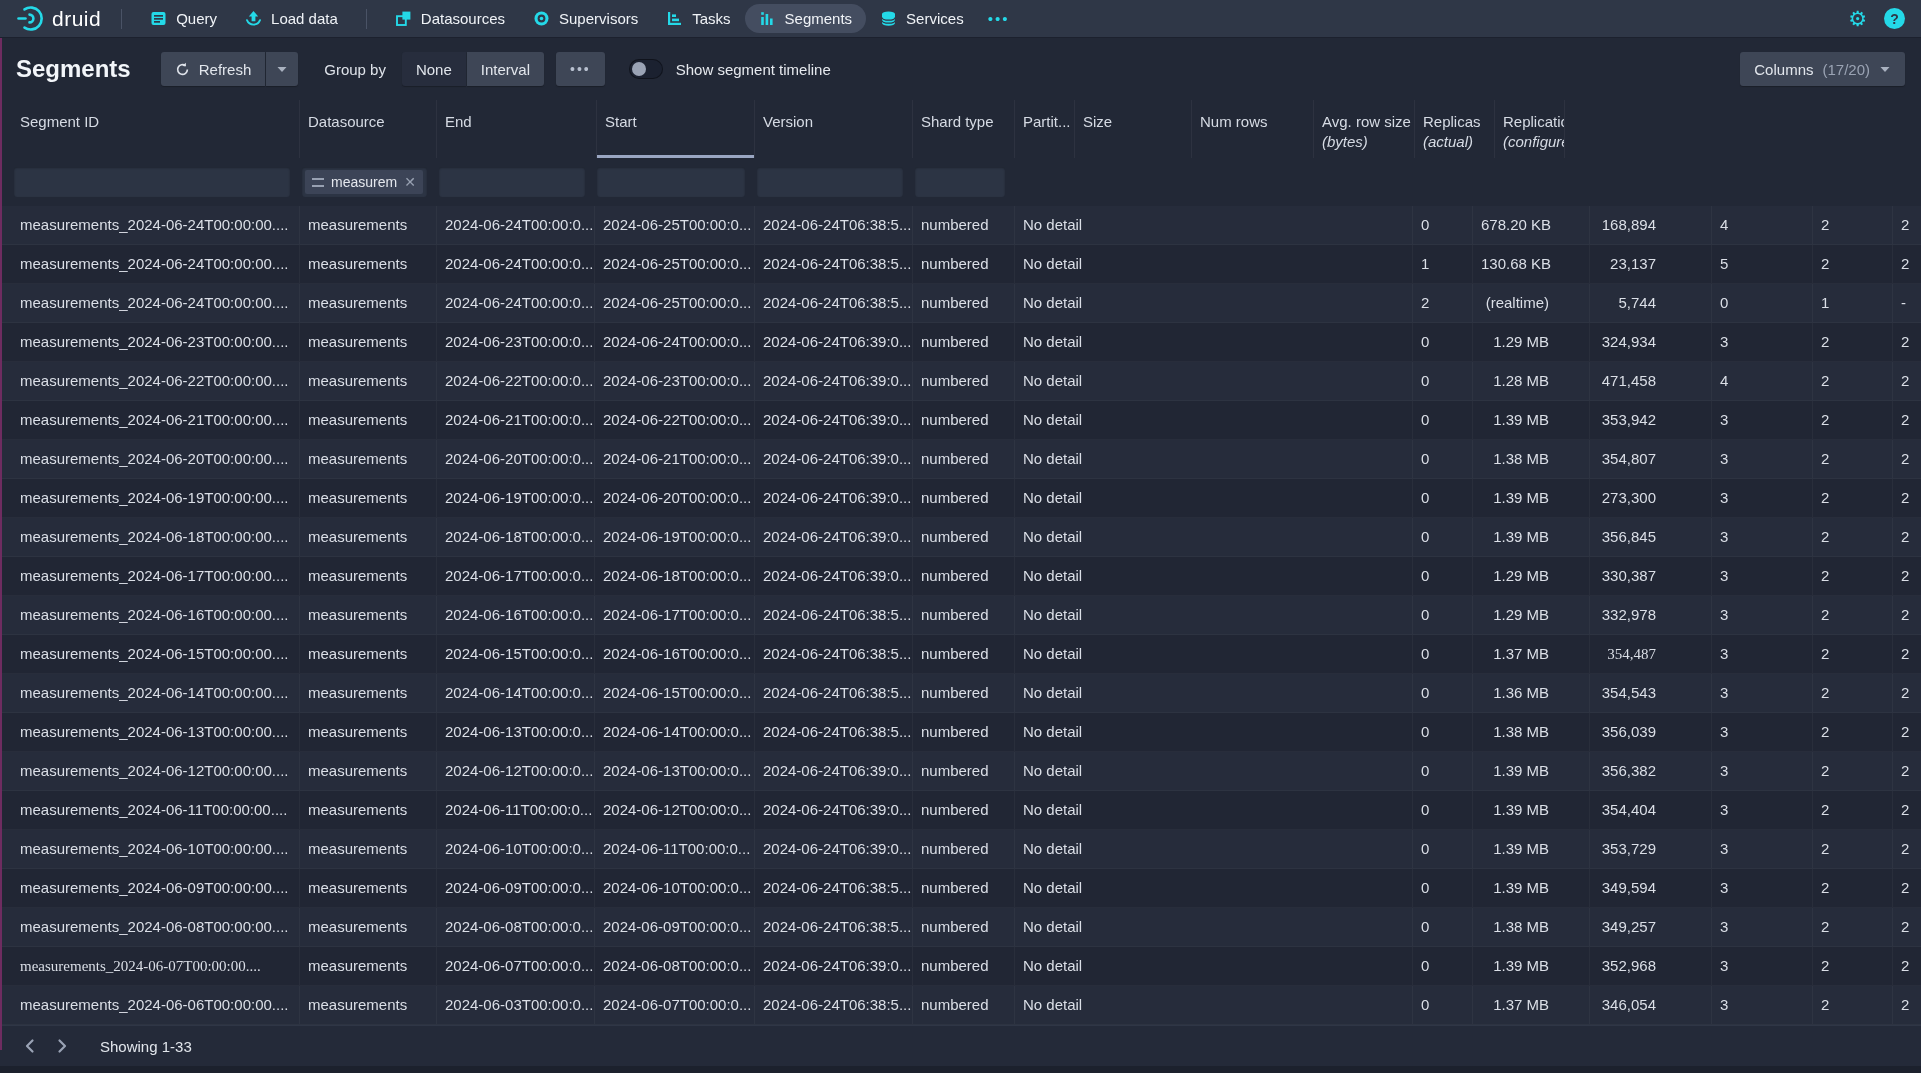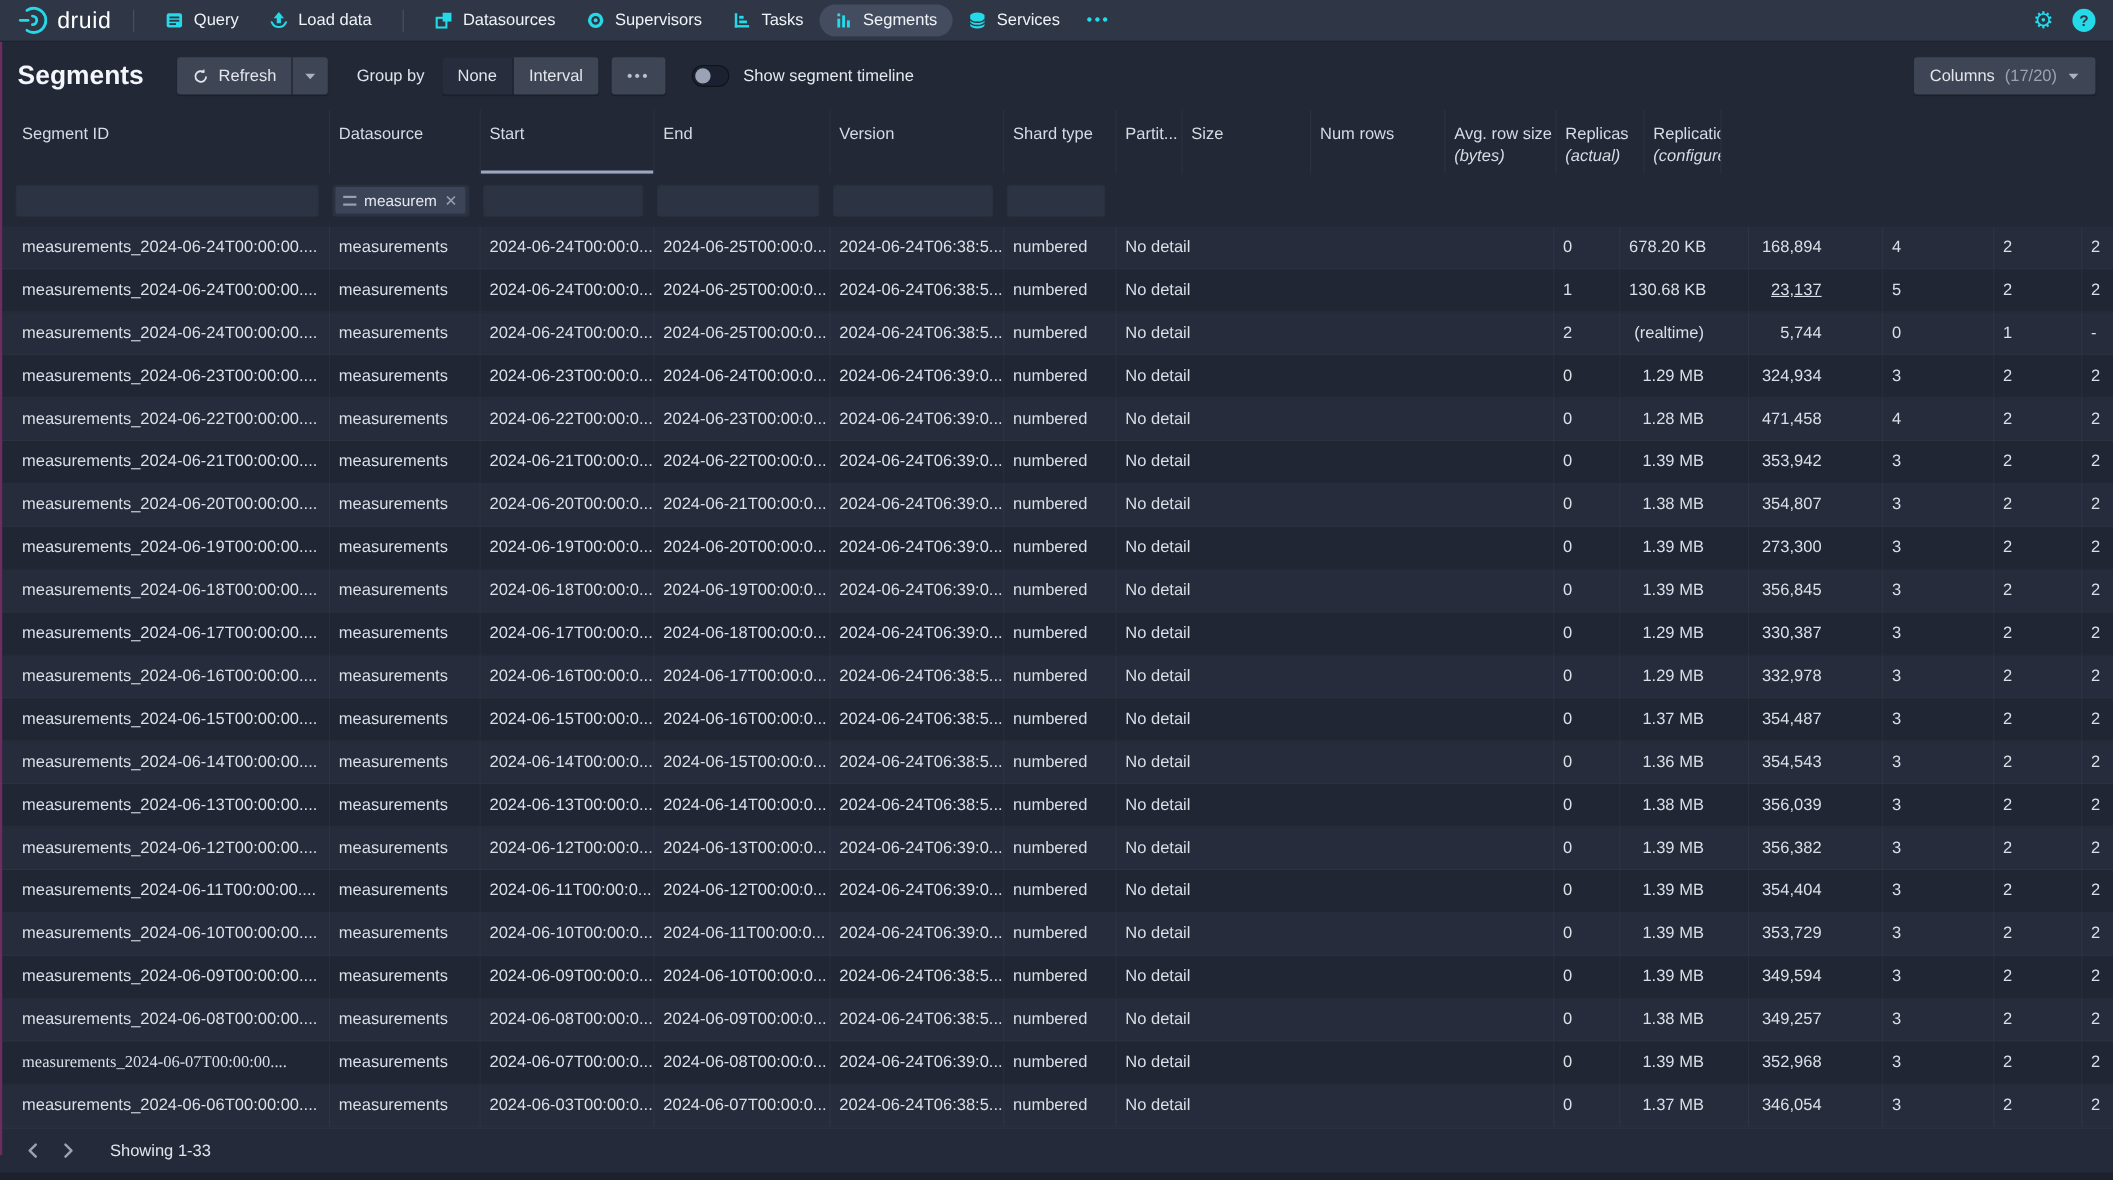--- a/index.html
+++ b/index.html
@@ -208,22 +208,22 @@
     <svg class="caret" viewBox="0 0 12 9">
       <path d="M1.5 2 L6 7 L10.5 2 Z" fill="#aab2c0"></path>
     </svg>
   </button>
 </div>
 
 <div class="table">
   <div class="thead" id="thead">
       <div class="th" style="width: 288px;"><span class="lbl">Segment ID</span></div>
       <div class="th" style="width: 137px;"><span class="lbl">Datasource</span></div>
+      <div class="th" style="width: 160px;"><span class="lbl">End</span></div>
       <div class="th" style="width: 158px;"><span class="lbl">Start</span><div class="sort-bar"></div></div>
-      <div class="th" style="width: 160px;"><span class="lbl">End</span></div>
       <div class="th" style="width: 158px;"><span class="lbl">Version</span></div>
       <div class="th" style="width: 102px;"><span class="lbl">Shard type</span></div>
       <div class="th" style="width: 60px;"><span class="lbl">Partit...</span></div>
       <div class="th" style="width: 117px;"><span class="lbl">Size</span></div>
       <div class="th" style="width: 122px;"><span class="lbl">Num rows</span></div>
       <div class="th" style="width: 101px;"><span class="lbl">Avg. row size</span><span class="sub">(bytes)</span></div>
       <div class="th" style="width: 80px;"><span class="lbl">Replicas</span><span class="sub">(actual)</span></div>
       <div class="th" style="width: 70px;"><span class="lbl">Replication factor</span><span class="sub">(configured)</span></div>
     </div>
   <div class="tfilters" id="tfilters">
@@ -278,21 +278,21 @@
       <div class="tr even">
         <div class="td" style="width: 288px;">measurements_2024-06-24T00:00:00....</div>
         <div class="td" style="width: 137px;">measurements</div>
         <div class="td" style="width: 158px;">2024-06-24T00:00:0...</div>
         <div class="td" style="width: 160px;">2024-06-25T00:00:0...</div>
         <div class="td" style="width: 158px;">2024-06-24T06:38:5...</div>
         <div class="td" style="width: 102px;">numbered</div>
         <div class="td" style="width: 398px;">No detail</div>
         <div class="td" style="width: 60px;">1</div>
         <div class="td" style="width: 117px; text-align: right; padding-right: 40px;">130.68 KB</div>
-        <div class="td" style="width: 122px; text-align: right; padding-right: 55px; text-decoration: underline;">23,137</div>
+        <div class="td" style="width: 122px; text-align: right; padding-right: 55px;">23,137</div>
         <div class="td" style="width: 101px;">5</div>
         <div class="td" style="width: 80px;">2</div>
         <div class="td" style="width: 70px;">2</div>
       </div>
       <div class="tr odd">
         <div class="td" style="width: 288px;">measurements_2024-06-24T00:00:00....</div>
         <div class="td" style="width: 137px;">measurements</div>
         <div class="td" style="width: 158px;">2024-06-24T00:00:0...</div>
         <div class="td" style="width: 160px;">2024-06-25T00:00:0...</div>
         <div class="td" style="width: 158px;">2024-06-24T06:38:5...</div>
@@ -428,21 +428,21 @@
       <div class="tr even">
         <div class="td" style="width: 288px;">measurements_2024-06-15T00:00:00....</div>
         <div class="td" style="width: 137px;">measurements</div>
         <div class="td" style="width: 158px;">2024-06-15T00:00:0...</div>
         <div class="td" style="width: 160px;">2024-06-16T00:00:0...</div>
         <div class="td" style="width: 158px;">2024-06-24T06:38:5...</div>
         <div class="td" style="width: 102px;">numbered</div>
         <div class="td" style="width: 398px;">No detail</div>
         <div class="td" style="width: 60px;">0</div>
         <div class="td" style="width: 117px; text-align: right; padding-right: 40px;">1.37 MB</div>
-        <div class="td" style="width: 122px; text-align: right; padding-right: 55px;">354,487</div>
+        <div class="td" style="width: 122px; text-align: right; padding-right: 55px; font-family: Liberation Serif, serif;">354,487</div>
         <div class="td" style="width: 101px;">3</div>
         <div class="td" style="width: 80px;">2</div>
         <div class="td" style="width: 70px;">2</div>
       </div>
       <div class="tr odd">
         <div class="td" style="width: 288px;">measurements_2024-06-14T00:00:00....</div>
         <div class="td" style="width: 137px;">measurements</div>
         <div class="td" style="width: 158px;">2024-06-14T00:00:0...</div>
         <div class="td" style="width: 160px;">2024-06-15T00:00:0...</div>
         <div class="td" style="width: 158px;">2024-06-24T06:38:5...</div>

